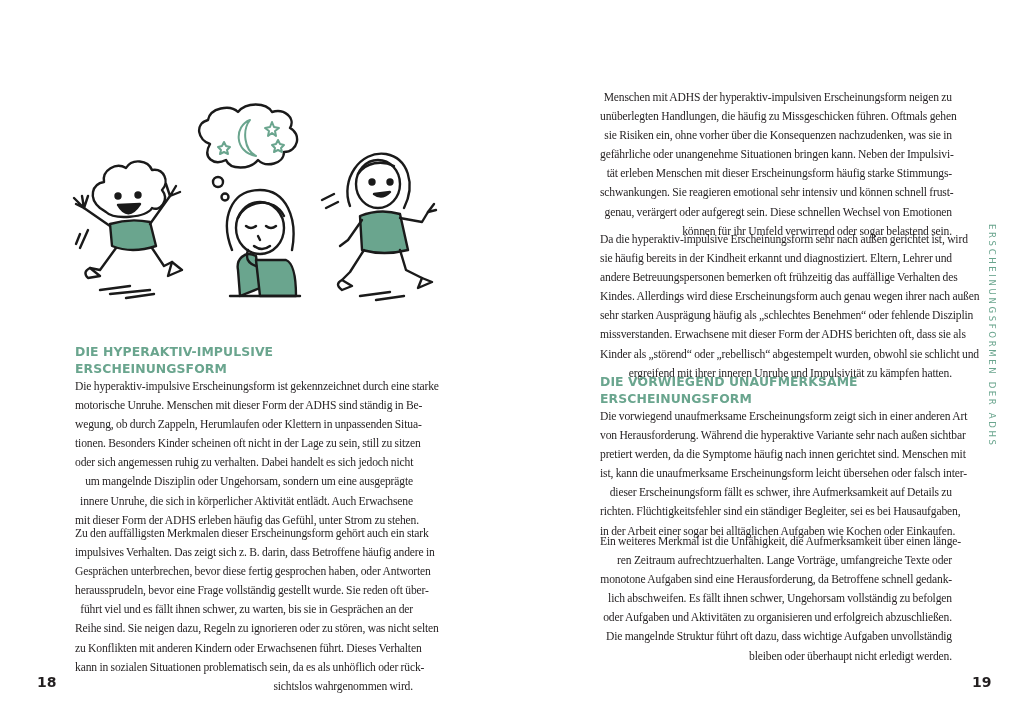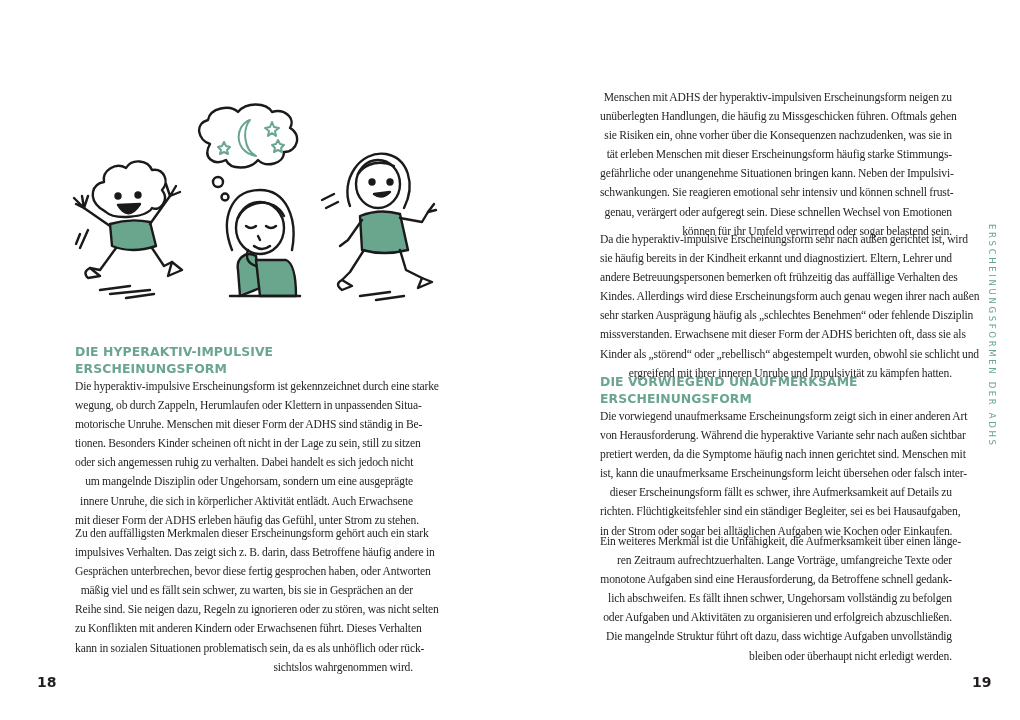--- a/index.html
+++ b/index.html
@@ -106,55 +106,56 @@
         <path d="M274 94 L262 100 M278 102 L266 108"></path>
         <path d="M300 196 L330 192 M316 200 L344 196"></path>
       </g>
     </g>
   </svg>
 
   <div class="block left-col" style="top:343px;">
     <h2 class="heading">DIE HYPERAKTIV-IMPULSIVE ERSCHEINUNGSFORM</h2>
     <p class="para">
       <span class="line">Die hyperaktiv-impulsive Erscheinungsform ist gekennzeichnet durch eine starke</span>
+      <span class="line">motorische Unruhe. Menschen mit dieser Form der ADHS sind ständig in Be-</span>
       <span class="line">wegung, ob durch Zappeln, Herumlaufen oder Klettern in unpassenden Situa-</span>
-      <span class="line">motorische Unruhe. Menschen mit dieser Form der ADHS sind ständig in Be-</span>
       <span class="line">tionen. Besonders Kinder scheinen oft nicht in der Lage zu sein, still zu sitzen</span>
       <span class="line">oder sich angemessen ruhig zu verhalten. Dabei handelt es sich jedoch nicht</span>
       <span class="line">um mangelnde Disziplin oder Ungehorsam, sondern um eine ausgeprägte</span>
       <span class="line">innere Unruhe, die sich in körperlicher Aktivität entlädt. Auch Erwachsene</span>
       <span class="line">mit dieser Form der ADHS erleben häufig das Gefühl, unter Strom zu stehen.</span>
     </p>
   </div>
 
   <div class="block left-col" style="top:524px;">
     <p class="para">
       <span class="line">Zu den auffälligsten Merkmalen dieser Erscheinungsform gehört auch ein stark</span>
       <span class="line">impulsives Verhalten. Das zeigt sich z. B. darin, dass Betroffene häufig andere in</span>
       <span class="line">Gesprächen unterbrechen, bevor diese fertig gesprochen haben, oder Antworten</span>
-      <span class="line">mäßig viel und es fällt sein schwer, zu warten, bis sie in Gesprächen an der</span>
+      <span class="line">heraussprudeln, bevor eine Frage vollständig gestellt wurde. Sie reden oft über-</span>
+      <span class="line">führt viel und es fällt ihnen schwer, zu warten, bis sie in Gesprächen an der</span>
       <span class="line">Reihe sind. Sie neigen dazu, Regeln zu ignorieren oder zu stören, was nicht selten</span>
       <span class="line">zu Konflikten mit anderen Kindern oder Erwachsenen führt. Dieses Verhalten</span>
       <span class="line">kann in sozialen Situationen problematisch sein, da es als unhöflich oder rück-</span>
       <span class="line">sichtslos wahrgenommen wird.</span>
     </p>
   </div>
 
   <div class="page-number" style="left:37px;">18</div>
 </div>
 
 <div>
 
   <div class="block right-col" style="top:88px;">
     <p class="para">
       <span class="line">Menschen mit ADHS der hyperaktiv-impulsiven Erscheinungsform neigen zu</span>
       <span class="line">unüberlegten Handlungen, die häufig zu Missgeschicken führen. Oftmals gehen</span>
       <span class="line">sie Risiken ein, ohne vorher über die Konsequenzen nachzudenken, was sie in</span>
+      <span class="line">gefährliche oder unangenehme Situationen bringen kann. Neben der Impulsivi-</span>
       <span class="line">tät erleben Menschen mit dieser Erscheinungsform häufig starke Stimmungs-</span>
-      <span class="line">gefährliche oder unangenehme Situationen bringen kann. Neben der Impulsivi-</span>
       <span class="line">schwankungen. Sie reagieren emotional sehr intensiv und können schnell frust-</span>
       <span class="line">genau, verärgert oder aufgeregt sein. Diese schnellen Wechsel von Emotionen</span>
       <span class="line">können für ihr Umfeld verwirrend oder sogar belastend sein.</span>
     </p>
   </div>
 
   <div class="block right-col" style="top:230px;">
     <p class="para">
       <span class="line">Da die hyperaktiv-impulsive Erscheinungsform sehr nach außen gerichtet ist, wird</span>
       <span class="line">sie häufig bereits in der Kindheit erkannt und diagnostiziert. Eltern, Lehrer und</span>
@@ -172,21 +173,21 @@
       <span class="line">DIE VORWIEGEND UNAUFMERKSAME</span>
       <span class="line">ERSCHEINUNGSFORM</span>
     </h2>
     <p class="para">
       <span class="line">Die vorwiegend unaufmerksame Erscheinungsform zeigt sich in einer anderen Art</span>
       <span class="line">von Herausforderung. Während die hyperaktive Variante sehr nach außen sichtbar</span>
       <span class="line">pretiert werden, da die Symptome häufig nach innen gerichtet sind. Menschen mit</span>
       <span class="line">ist, kann die unaufmerksame Erscheinungsform leicht übersehen oder falsch inter-</span>
       <span class="line">dieser Erscheinungsform fällt es schwer, ihre Aufmerksamkeit auf Details zu</span>
       <span class="line">richten. Flüchtigkeitsfehler sind ein ständiger Begleiter, sei es bei Hausaufgaben,</span>
-      <span class="line">in der Strom oder sogar bei alltäglichen Aufgaben wie Kochen oder Einkaufen.</span>
+      <span class="line">in der Arbeit einer sogar bei alltäglichen Aufgaben wie Kochen oder Einkaufen.</span>
     </p>
   </div>
 
   <div class="block right-col" style="top:532px;">
     <p class="para">
       <span class="line">Ein weiteres Merkmal ist die Unfähigkeit, die Aufmerksamkeit über einen länge-</span>
       <span class="line">ren Zeitraum aufrechtzuerhalten. Lange Vorträge, umfangreiche Texte oder</span>
       <span class="line">monotone Aufgaben sind eine Herausforderung, da Betroffene schnell gedank-</span>
       <span class="line">lich abschweifen. Es fällt ihnen schwer, Ungehorsam vollständig zu befolgen</span>
       <span class="line">oder Aufgaben und Aktivitäten zu organisieren und erfolgreich abzuschließen.</span>

